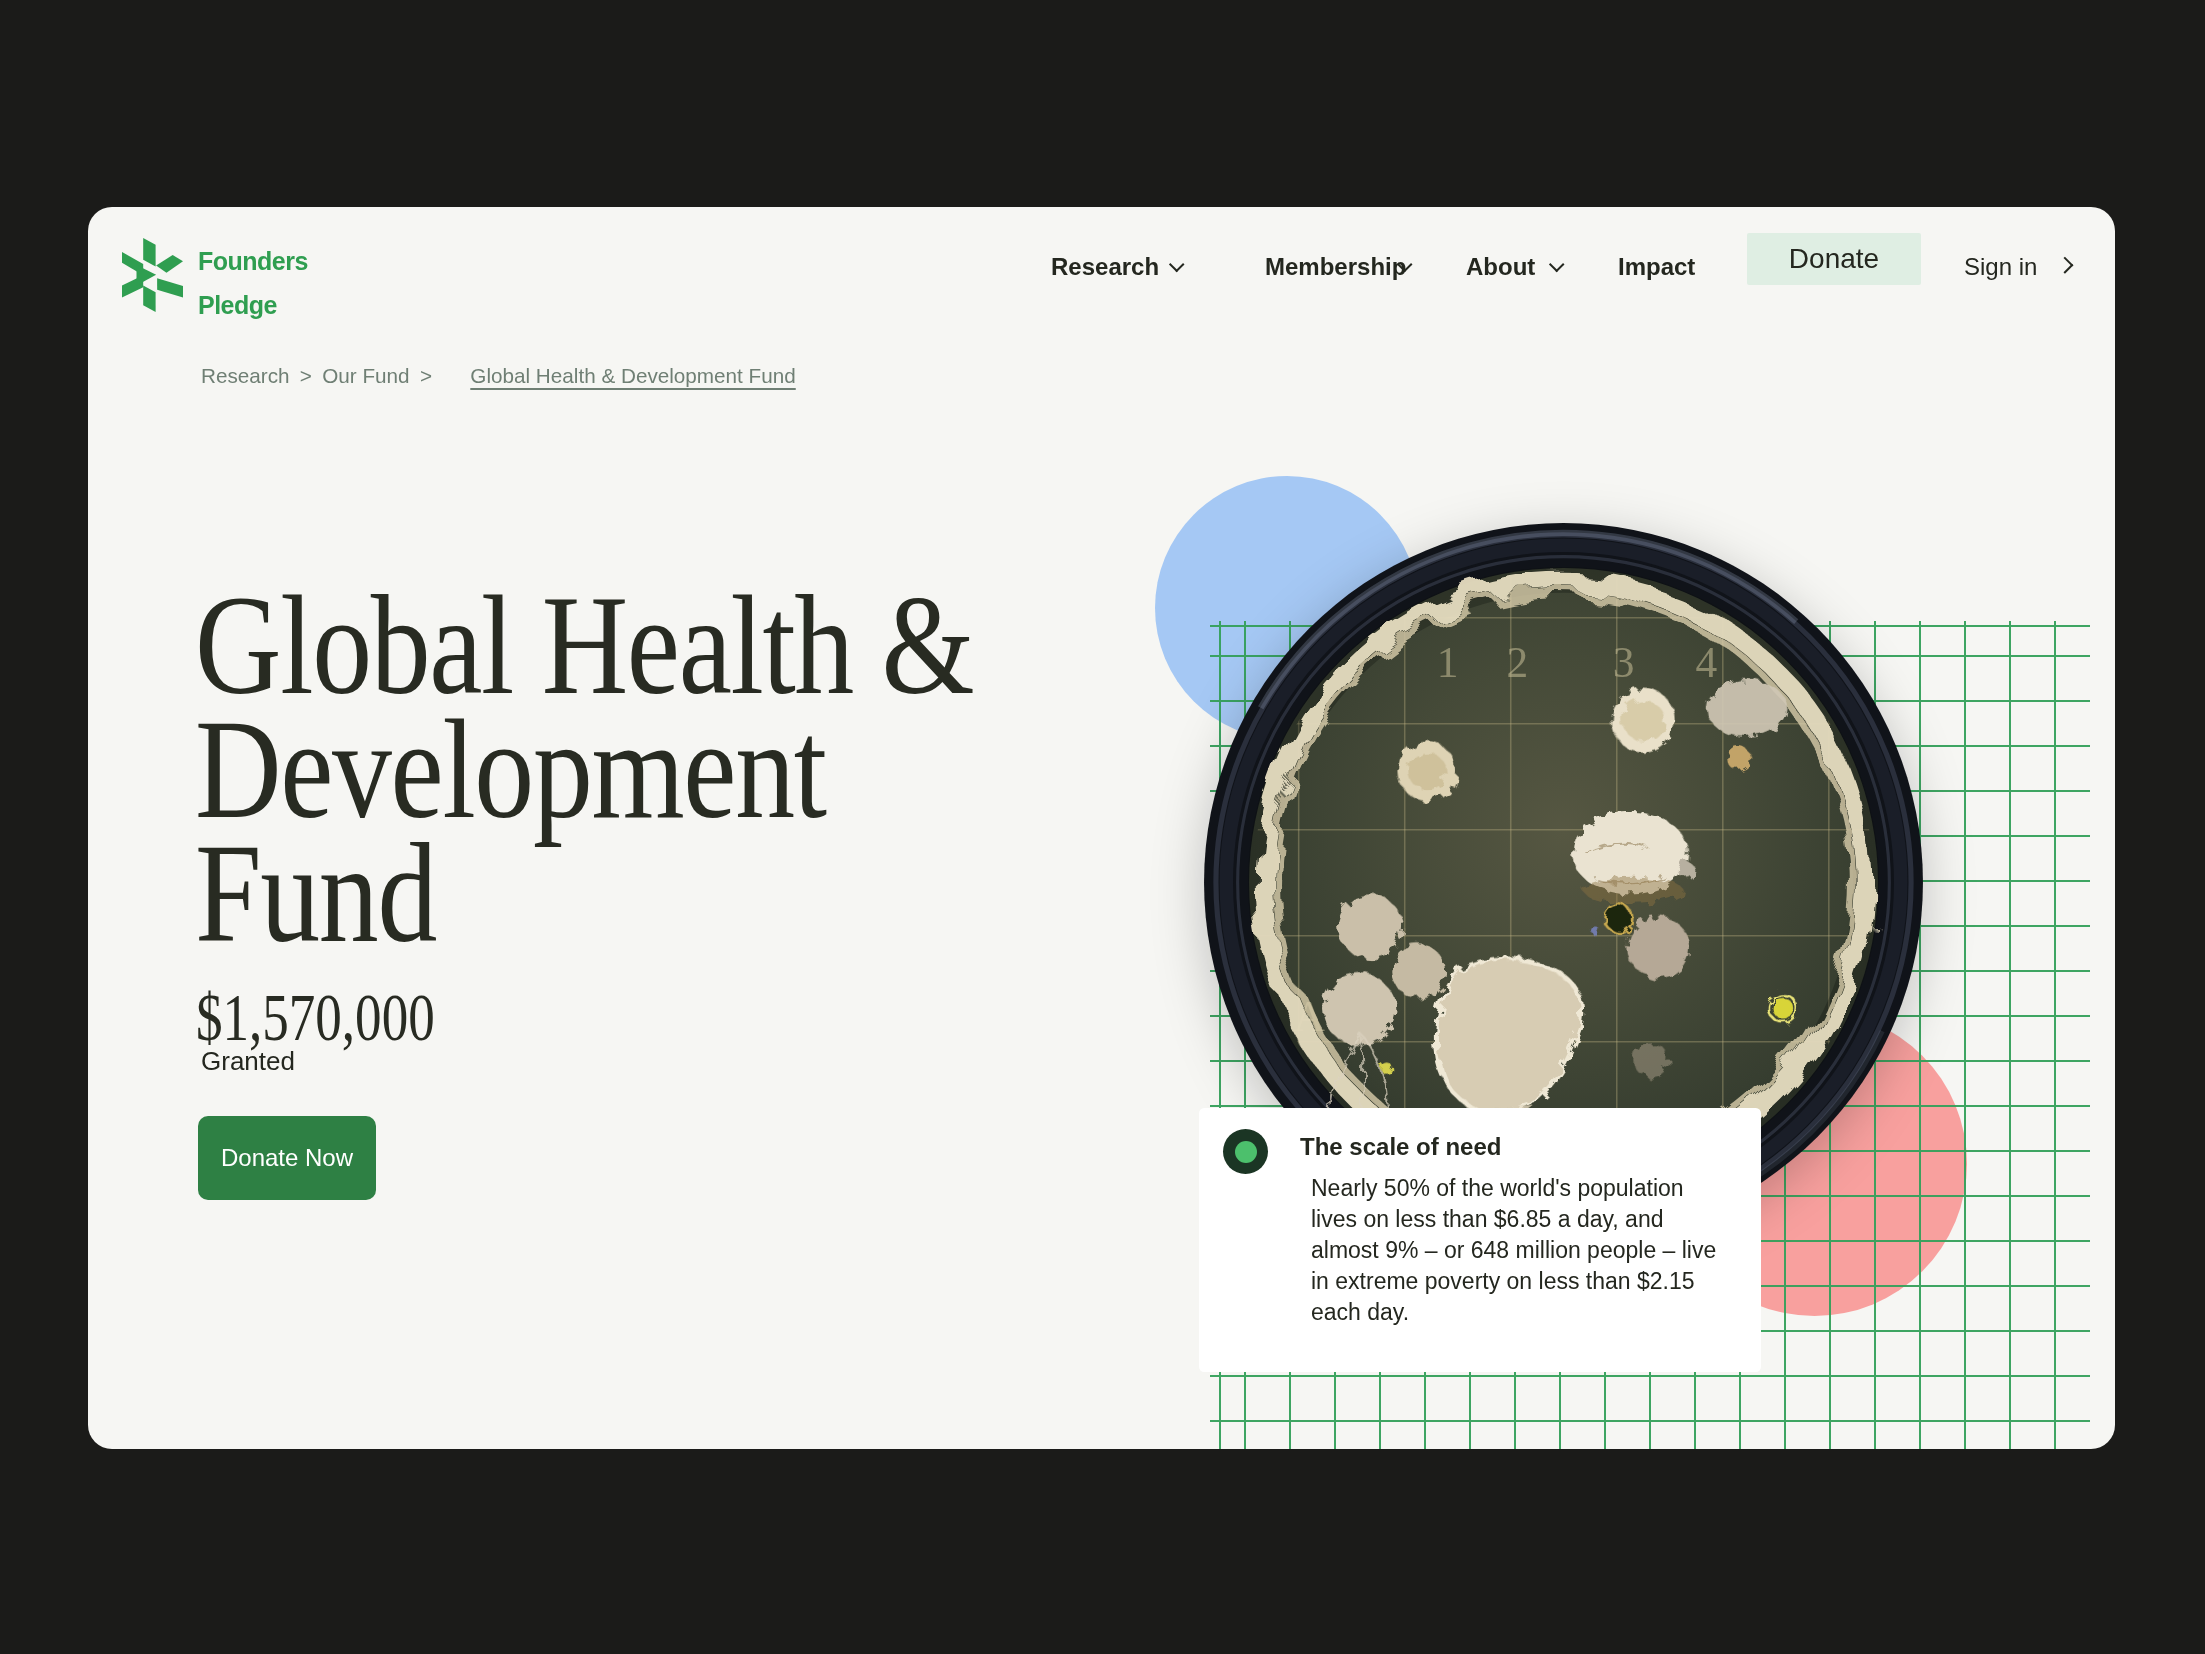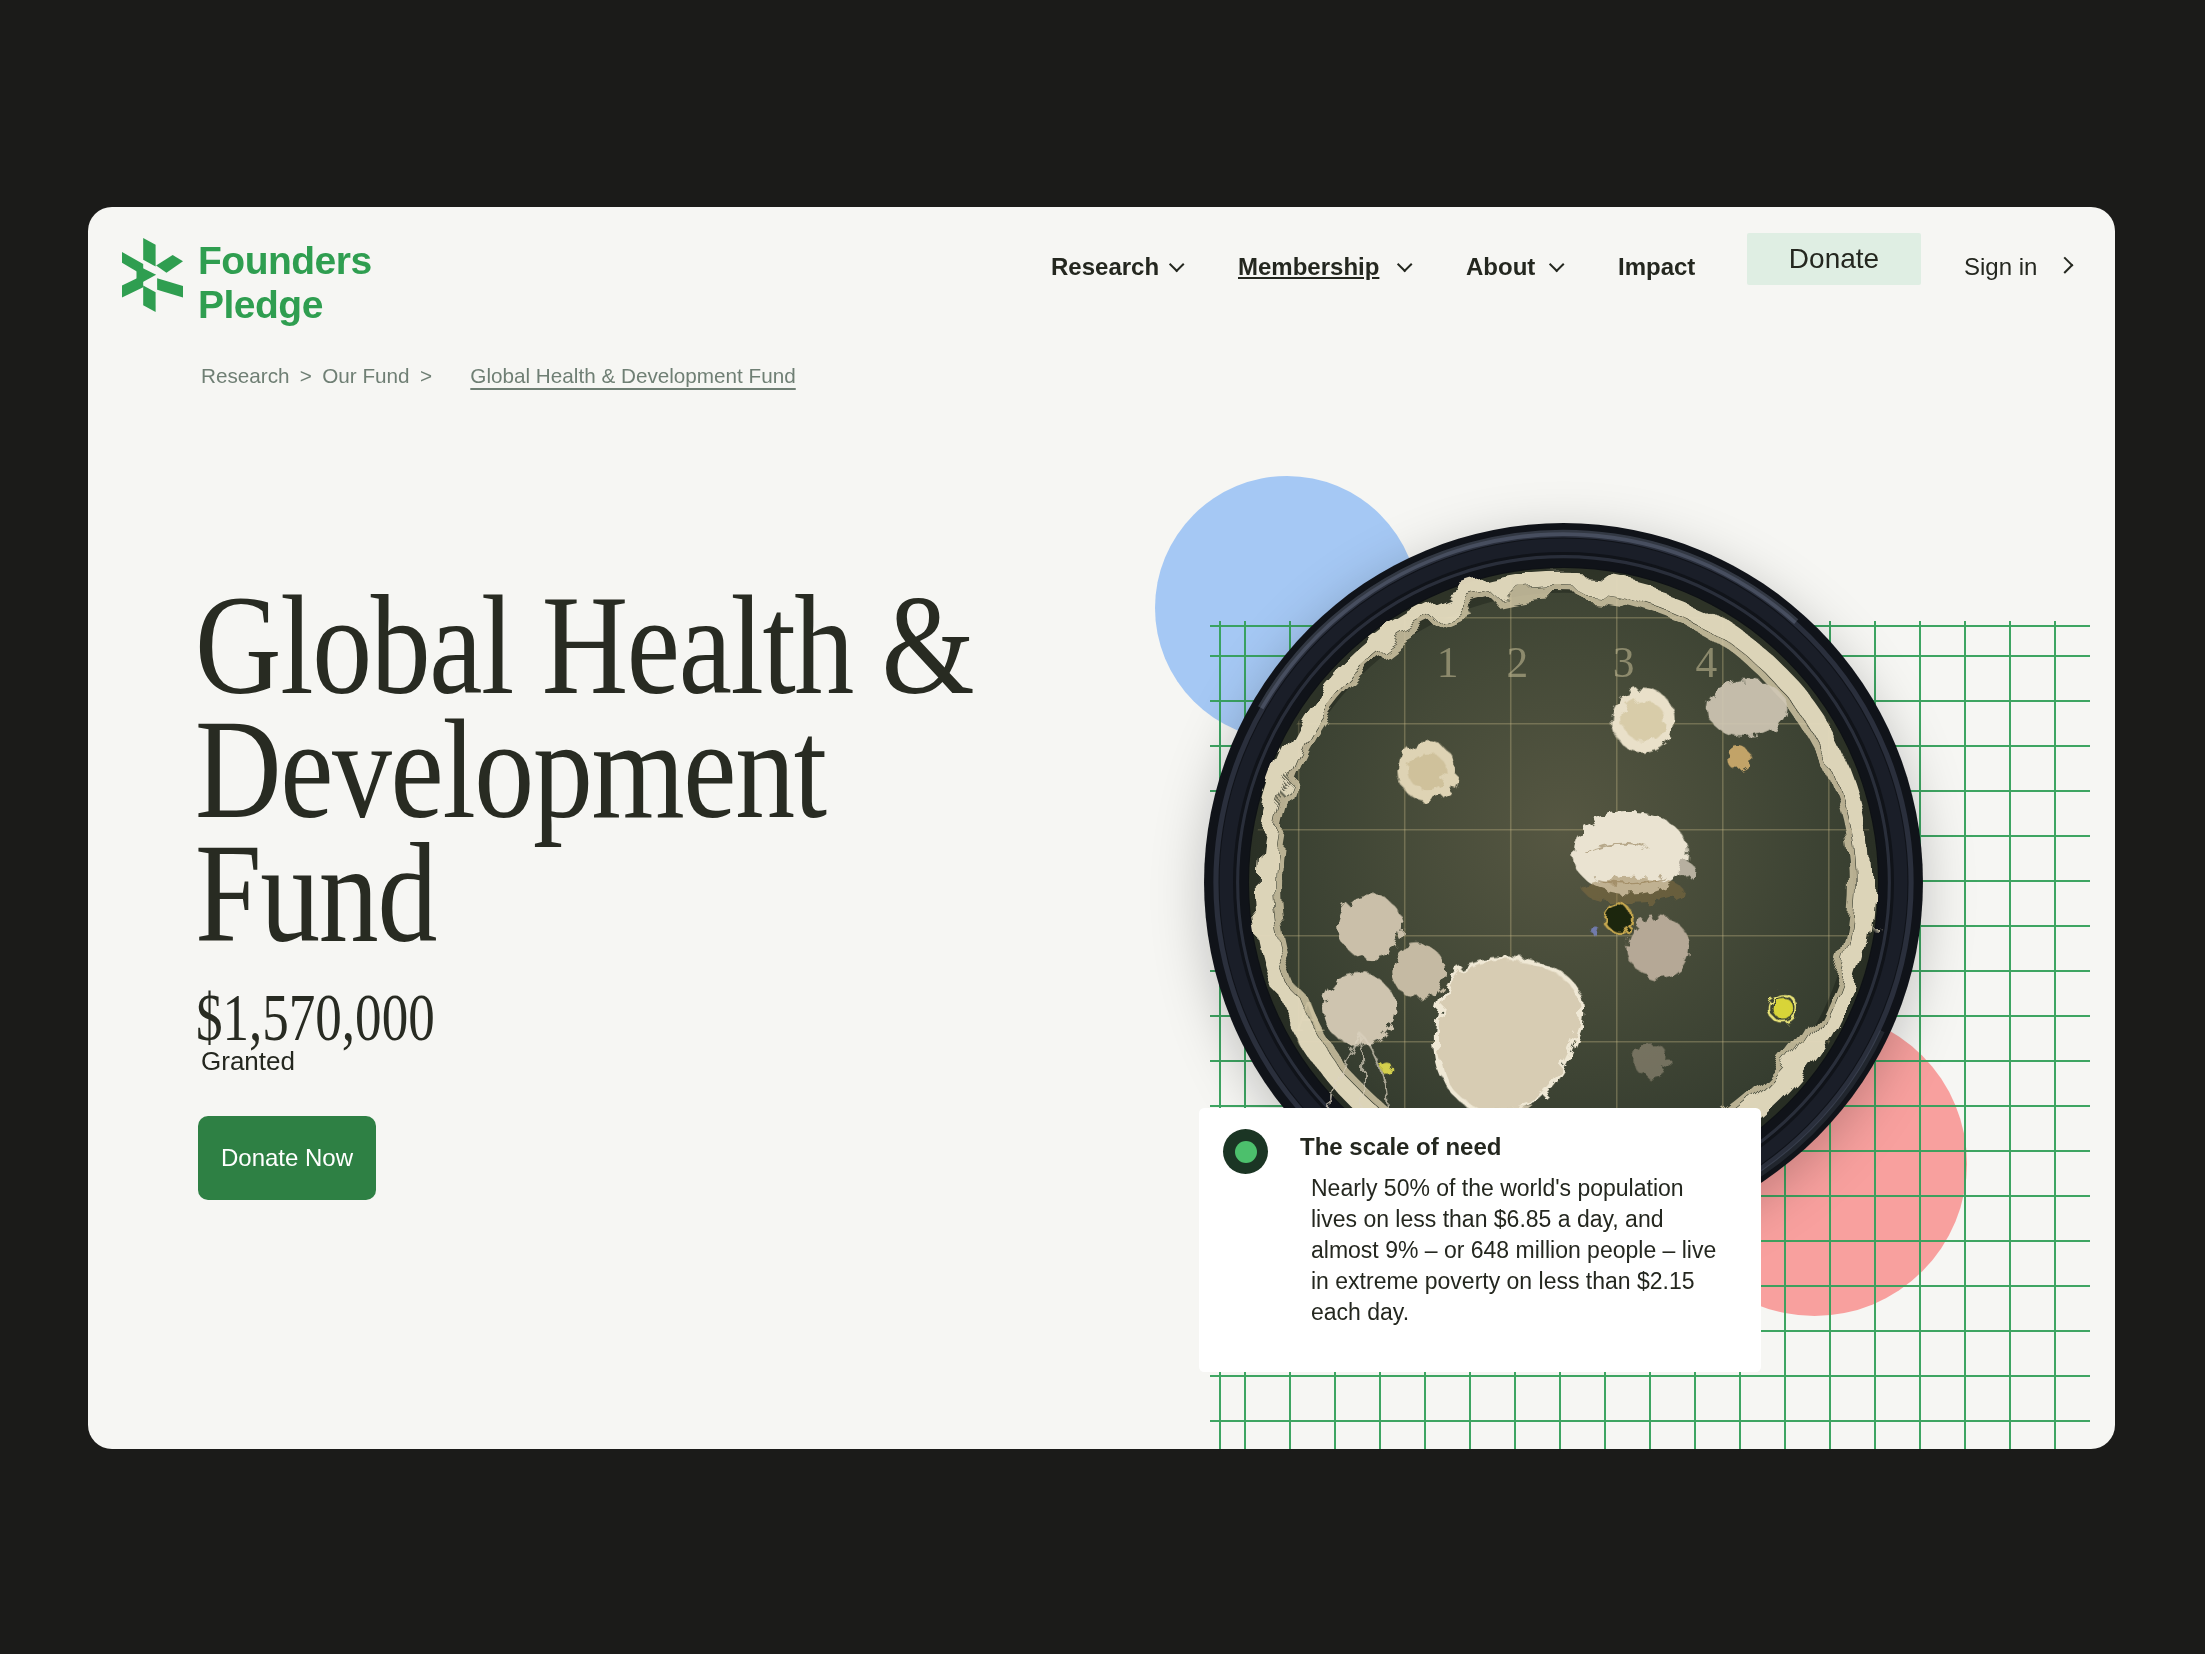--- a/index.html
+++ b/index.html
@@ -10,21 +10,21 @@
   }
   *{margin:0;padding:0;box-sizing:border-box;}
   html,body{background:var(--page-bg);}
   body{width:2205px;height:1654px;overflow:hidden;font-family:"Liberation Sans","DejaVu Sans",sans-serif;color:var(--ink);}
   .page{position:relative;width:2205px;height:1654px;background:var(--page-bg);}
   .card{position:absolute;left:88px;top:207px;width:2027px;height:1242px;background:var(--card-bg);border-radius:24px;overflow:hidden;}
 
   
   .logo{position:absolute;left:34px;top:31px;width:321px;height:103px;cursor:pointer;}
   .logo-mark{position:absolute;left:0;top:0;width:61px;height:74px;}
-  .logo-text{position:absolute;left:76px;top:0.5px;font-size:39px;line-height:44px;font-weight:700;letter-spacing:-0.5px;color:var(--brand-green);}
+  .logo-text{position:absolute;left:76px;top:0.5px;font-size:25px;line-height:44px;font-weight:700;letter-spacing:-0.5px;color:var(--brand-green);}
   .nav-label{position:absolute;font-size:24px;line-height:25px;font-weight:700;color:var(--ink);cursor:pointer;white-space:nowrap;}
   .nav-label.plain{font-weight:400;}
   .chev-down{position:absolute;width:11.4px;height:11.4px;border-right:2.1px solid var(--ink);border-bottom:2.1px solid var(--ink);transform:rotate(45deg);}
   .chev-right{position:absolute;width:12.4px;height:12.4px;border-right:2.1px solid var(--ink);border-bottom:2.1px solid var(--ink);transform:rotate(-45deg);}
   .donate-pill{position:absolute;left:1659px;top:26px;width:174px;height:52px;background:var(--mint);border-radius:2px;display:flex;align-items:center;justify-content:center;font-size:28px;color:var(--ink);cursor:pointer;}
 
   
   .breadcrumb{position:absolute;left:113px;top:157px;display:flex;gap:10.3px;align-items:baseline;font-size:20.7px;line-height:23px;color:var(--muted);}
   .crumb{cursor:pointer;}
   .crumb.current{text-decoration:underline;text-underline-offset:4.7px;text-decoration-thickness:1.6px;margin-left:28px;}
@@ -175,21 +175,21 @@
         </g>
       </svg>
       <div class="logo-text">
         <div>Founders</div>
         <div>Pledge</div>
       </div>
     </div>
 
     <div class="nav-label" style="left:963px;top:47px;">Research</div>
     <span class="chev-down" style="left:1083px;top:52px;"></span>
-    <div class="nav-label" style="left:1150px;top:47px;text-decoration:underline;">Membership</div>
+    <div class="nav-label" style="left:1177px;top:47px;">Membership</div>
     <span class="chev-down" style="left:1311px;top:52px;"></span>
     <div class="nav-label" style="left:1378px;top:47px;">About</div>
     <span class="chev-down" style="left:1463px;top:52px;"></span>
     <div class="nav-label" style="left:1530px;top:47px;">Impact</div>
     <div class="donate-pill">Donate</div>
     <div class="nav-label plain" style="left:1876px;top:47px;">Sign in</div>
     <span class="chev-right" style="left:1971px;top:52px;"></span>
 
     <div class="breadcrumb">
       <span class="crumb">Research</span>

